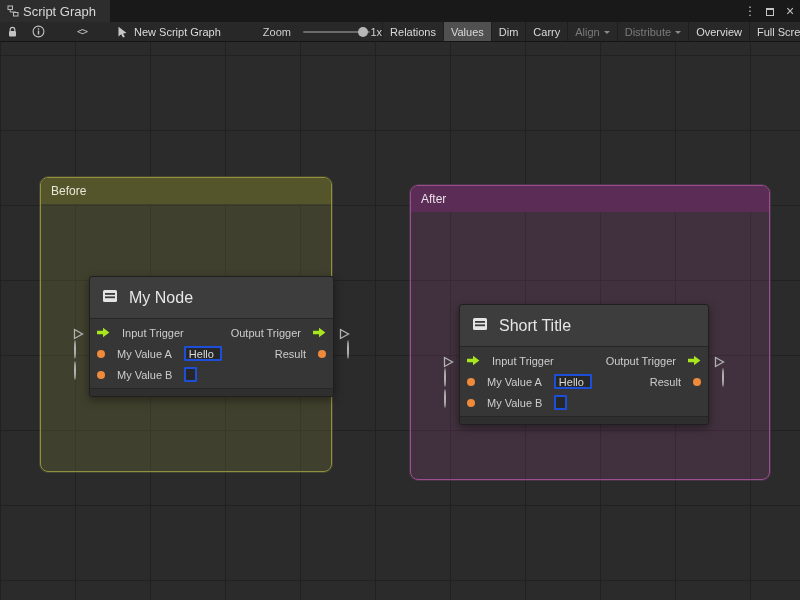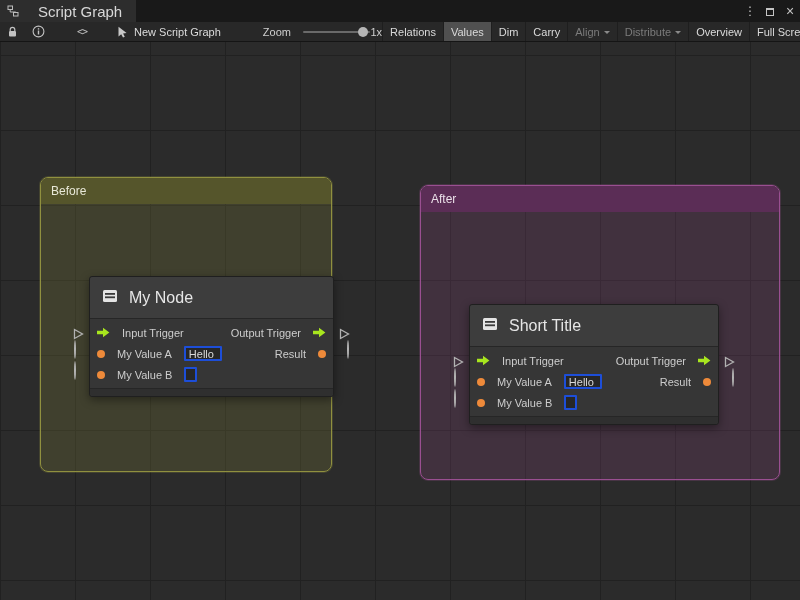--- a/index.html
+++ b/index.html
@@ -2,22 +2,22 @@
 <html><head>
 <meta charset="utf-8">
 <style>
   * { margin:0; padding:0; box-sizing:border-box; }
   html,body { width:800px; height:600px; overflow:hidden; background:#191919;
     font-family:"Liberation Sans", sans-serif; -webkit-font-smoothing:antialiased; }
   .window { position:relative; width:800px; height:600px; }
 
   
   .tabbar { height:22px; background:#191919; display:flex; align-items:stretch; position:relative; }
-  .tab { display:flex; align-items:center; gap:19px; padding:0 14px 0 7px; background:#2d2d2d;
-         color:#d8d8d8; font-size:15px; }
+  .tab { display:flex; align-items:center; gap:4px; padding:0 14px 0 7px; background:#2d2d2d;
+         color:#d8d8d8; font-size:13px; }
   .win-controls { position:absolute; right:4px; top:0; height:22px; display:flex; align-items:center; gap:10px;
                   color:#c4c4c4; }
   .win-controls .glyph { font-size:12px; cursor:default; width:12px; text-align:center; }
   .maxbox { display:inline-block; width:8px; height:8px; border:1px solid #c4c4c4; border-top-width:2px; }
 
   
   .toolbar { height:20px; background:#282828; border-bottom:1px solid #151515; display:flex;
              align-items:center; font-size:11px; color:#d6d6d6; overflow:hidden; white-space:nowrap; }
   .tbicon { display:inline-flex; align-items:center; justify-content:center; }
   .code-glyph { font-family:"DejaVu Sans Mono", monospace; font-size:10px; color:#c0c0c0; letter-spacing:-1px; }
@@ -204,21 +204,21 @@
               <span class="vdot"></span>
               <span class="plabel">My Value B</span>
               <input class="pfield small" value="" style="">
             </span>
           </div>
         </div>
         <div class="node-footer"></div>
       </div>
     </div>
 
-    <div class="group purple" style="left:420px; top:143px; width:360px; height:295px;">
+    <div class="group purple" style="left:410px; top:143px; width:360px; height:295px;">
       <div class="group-header">
         <span>After</span>
       </div>
 
       <div class="node" style="left:48px; top:98px; width:250px;margin-top:20px;">
         <span class="ext" style="left:-17px; top:51px;">
           <svg width="11" height="12" viewBox="0 0 11 12">
               <path d="M1.5 1.5 L9.5 6 L1.5 10.5 Z" fill="none" stroke="#b2b2b2" stroke-width="1.3"></path>
             </svg>
         </span>

